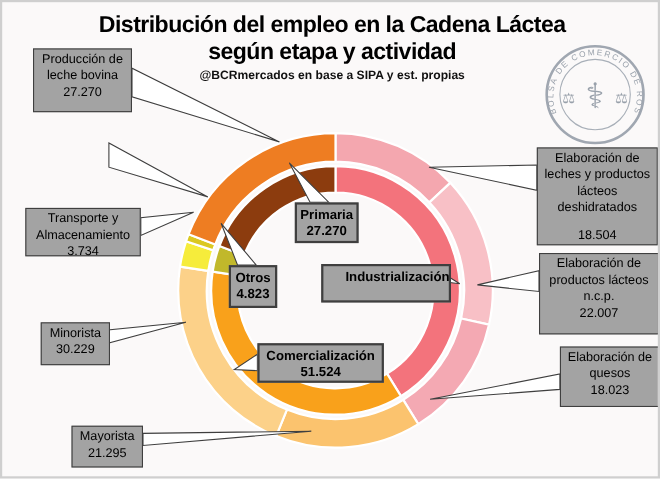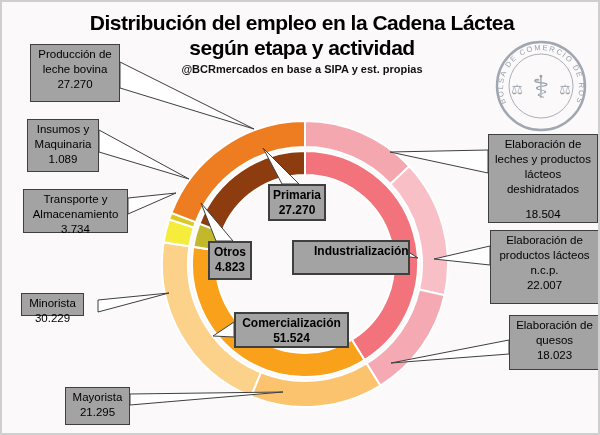--- a/index.html
+++ b/index.html
@@ -68,31 +68,27 @@
     <text x="47" y="59" text-anchor="middle" font-size="32" fill="#99A1AB" font-family="DejaVu Sans, sans-serif">⚕</text>
     <text x="23" y="55" text-anchor="middle" font-size="13" fill="#99A1AB" font-family="DejaVu Sans, sans-serif">⚖</text>
     <text x="71" y="55" text-anchor="middle" font-size="13" fill="#99A1AB" font-family="DejaVu Sans, sans-serif">⚖</text>
   </svg>
 
   <div class="callout" style="left:28px;top:42px;width:90px;height:58px;">
     <div class="c-label">Producción de leche bovina</div>
     <div class="c-value">27.270</div>
   </div>
 
-  <div class="callout" style="left:25px;top:117px;width:72px;height:53px;">
-    <div class="c-label">Insumos y Maquinaria</div>
-    <div class="c-value">1.089</div>
-  </div>
 
   <div class="callout" style="left:21px;top:187px;width:105px;height:44px;">
     <div class="c-label">Transporte y Almacenamiento</div>
     <div class="c-value">3.734</div>
   </div>
 
-  <div class="callout" style="left:19px;top:291px;width:63px;height:23px;">
+  <div class="callout" style="left:35px;top:291px;width:63px;height:39px;">
     <div class="c-label">Minorista</div>
     <div class="c-value">30.229</div>
   </div>
 
   <div class="callout" style="left:63px;top:385px;width:65px;height:38px;">
     <div class="c-label">Mayorista</div>
     <div class="c-value">21.295</div>
   </div>
 
   <div class="callout" style="left:486px;top:132px;width:110px;height:89px;gap:10px;">

